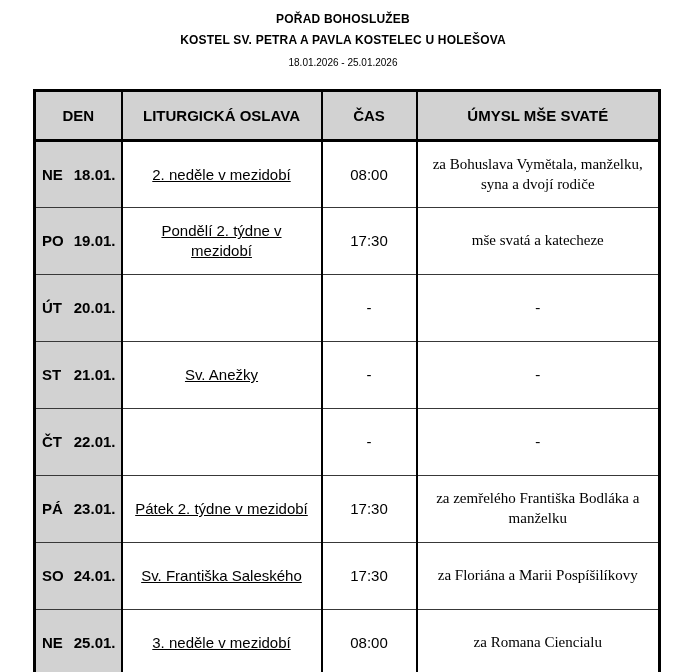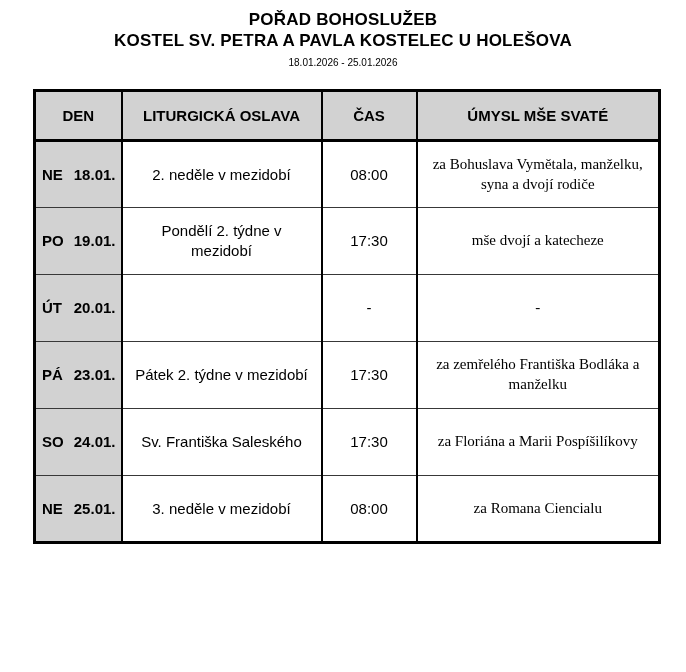--- a/index.html
+++ b/index.html
@@ -8,21 +8,21 @@
     background: #ffffff;
     font-family: "Liberation Sans", "DejaVu Sans", sans-serif;
     color: #000000;
   }
   .page { width: 686px; height: 672px; overflow: hidden; }
 
   
   .title-block { text-align: center; padding-top: 9px; }
   .title-line {
     font-weight: bold;
-    font-size: 17px;
+    font-size: 12px;
     line-height: 21px;
     letter-spacing: 0.2px;
   }
   .date-line { font-size: 10px; line-height: 20px; margin-top: 2px; }
 
   
   table.schedule {
     border-collapse: collapse;
     table-layout: fixed;
     width: 625px;
@@ -54,21 +54,21 @@
     overflow: hidden;
   }
   .schedule th:first-child, .schedule td:first-child { border-left: none; }
 
   td.day-cell {
     background: var(--day-bg, #d2d2d2);
     font-weight: bold;
     padding: 2px 5px 2px 6px;
   }
   .day-inner { display: flex; justify-content: space-between; align-items: flex-start; width: 100%; }
-  td.celebration-cell { padding: 2px 9px; }
+  td.celebration-cell { padding: 2px 9px; text-decoration: underline; }
   td.intention-cell { padding: 2px 3px; font-family: Liberation Serif, serif; }
 </style>
 </head>
 <body>
 
 <div class="page">
 
   <div class="title-block">
     <div class="title-line">POŘAD BOHOSLUŽEB</div>
     <div class="title-line">KOSTEL SV. PETRA A PAVLA KOSTELEC U HOLEŠOVA</div>
@@ -105,36 +105,58 @@
 
   <tr>
     <td class="day-cell">
       <span class="day-inner">
         <span>PO</span>
         <span>19.01.</span>
       </span>
     </td>
     <td class="celebration-cell">Pondělí 2. týdne v mezidobí</td>
     <td class="time-cell">17:30</td>
-    <td class="intention-cell">mše dvojí a katecheze</td>
+    <td class="intention-cell">mše svatá a katecheze</td>
   </tr>
 
   <tr>
     <td class="day-cell">
       <span class="day-inner">
         <span>ÚT</span>
         <span>20.01.</span>
       </span>
     </td>
     <td class="celebration-cell"></td>
     <td class="time-cell">-</td>
     <td class="intention-cell">-</td>
   </tr>
 
+  <tr>
+    <td class="day-cell">
+      <span class="day-inner">
+        <span>ST</span>
+        <span>21.01.</span>
+      </span>
+    </td>
+    <td class="celebration-cell">Sv. Anežky</td>
+    <td class="time-cell">-</td>
+    <td class="intention-cell">-</td>
+  </tr>
 
+  <tr>
+    <td class="day-cell">
+      <span class="day-inner">
+        <span>ČT</span>
+        <span>22.01.</span>
+      </span>
+    </td>
+    <td class="celebration-cell"></td>
+    <td class="time-cell">-</td>
+    <td class="intention-cell">-</td>
+  </tr>
 
   <tr>
     <td class="day-cell">
       <span class="day-inner">
         <span>PÁ</span>
         <span>23.01.</span>
       </span>
     </td>
     <td class="celebration-cell">Pátek 2. týdne v mezidobí</td>
     <td class="time-cell">17:30</td>

